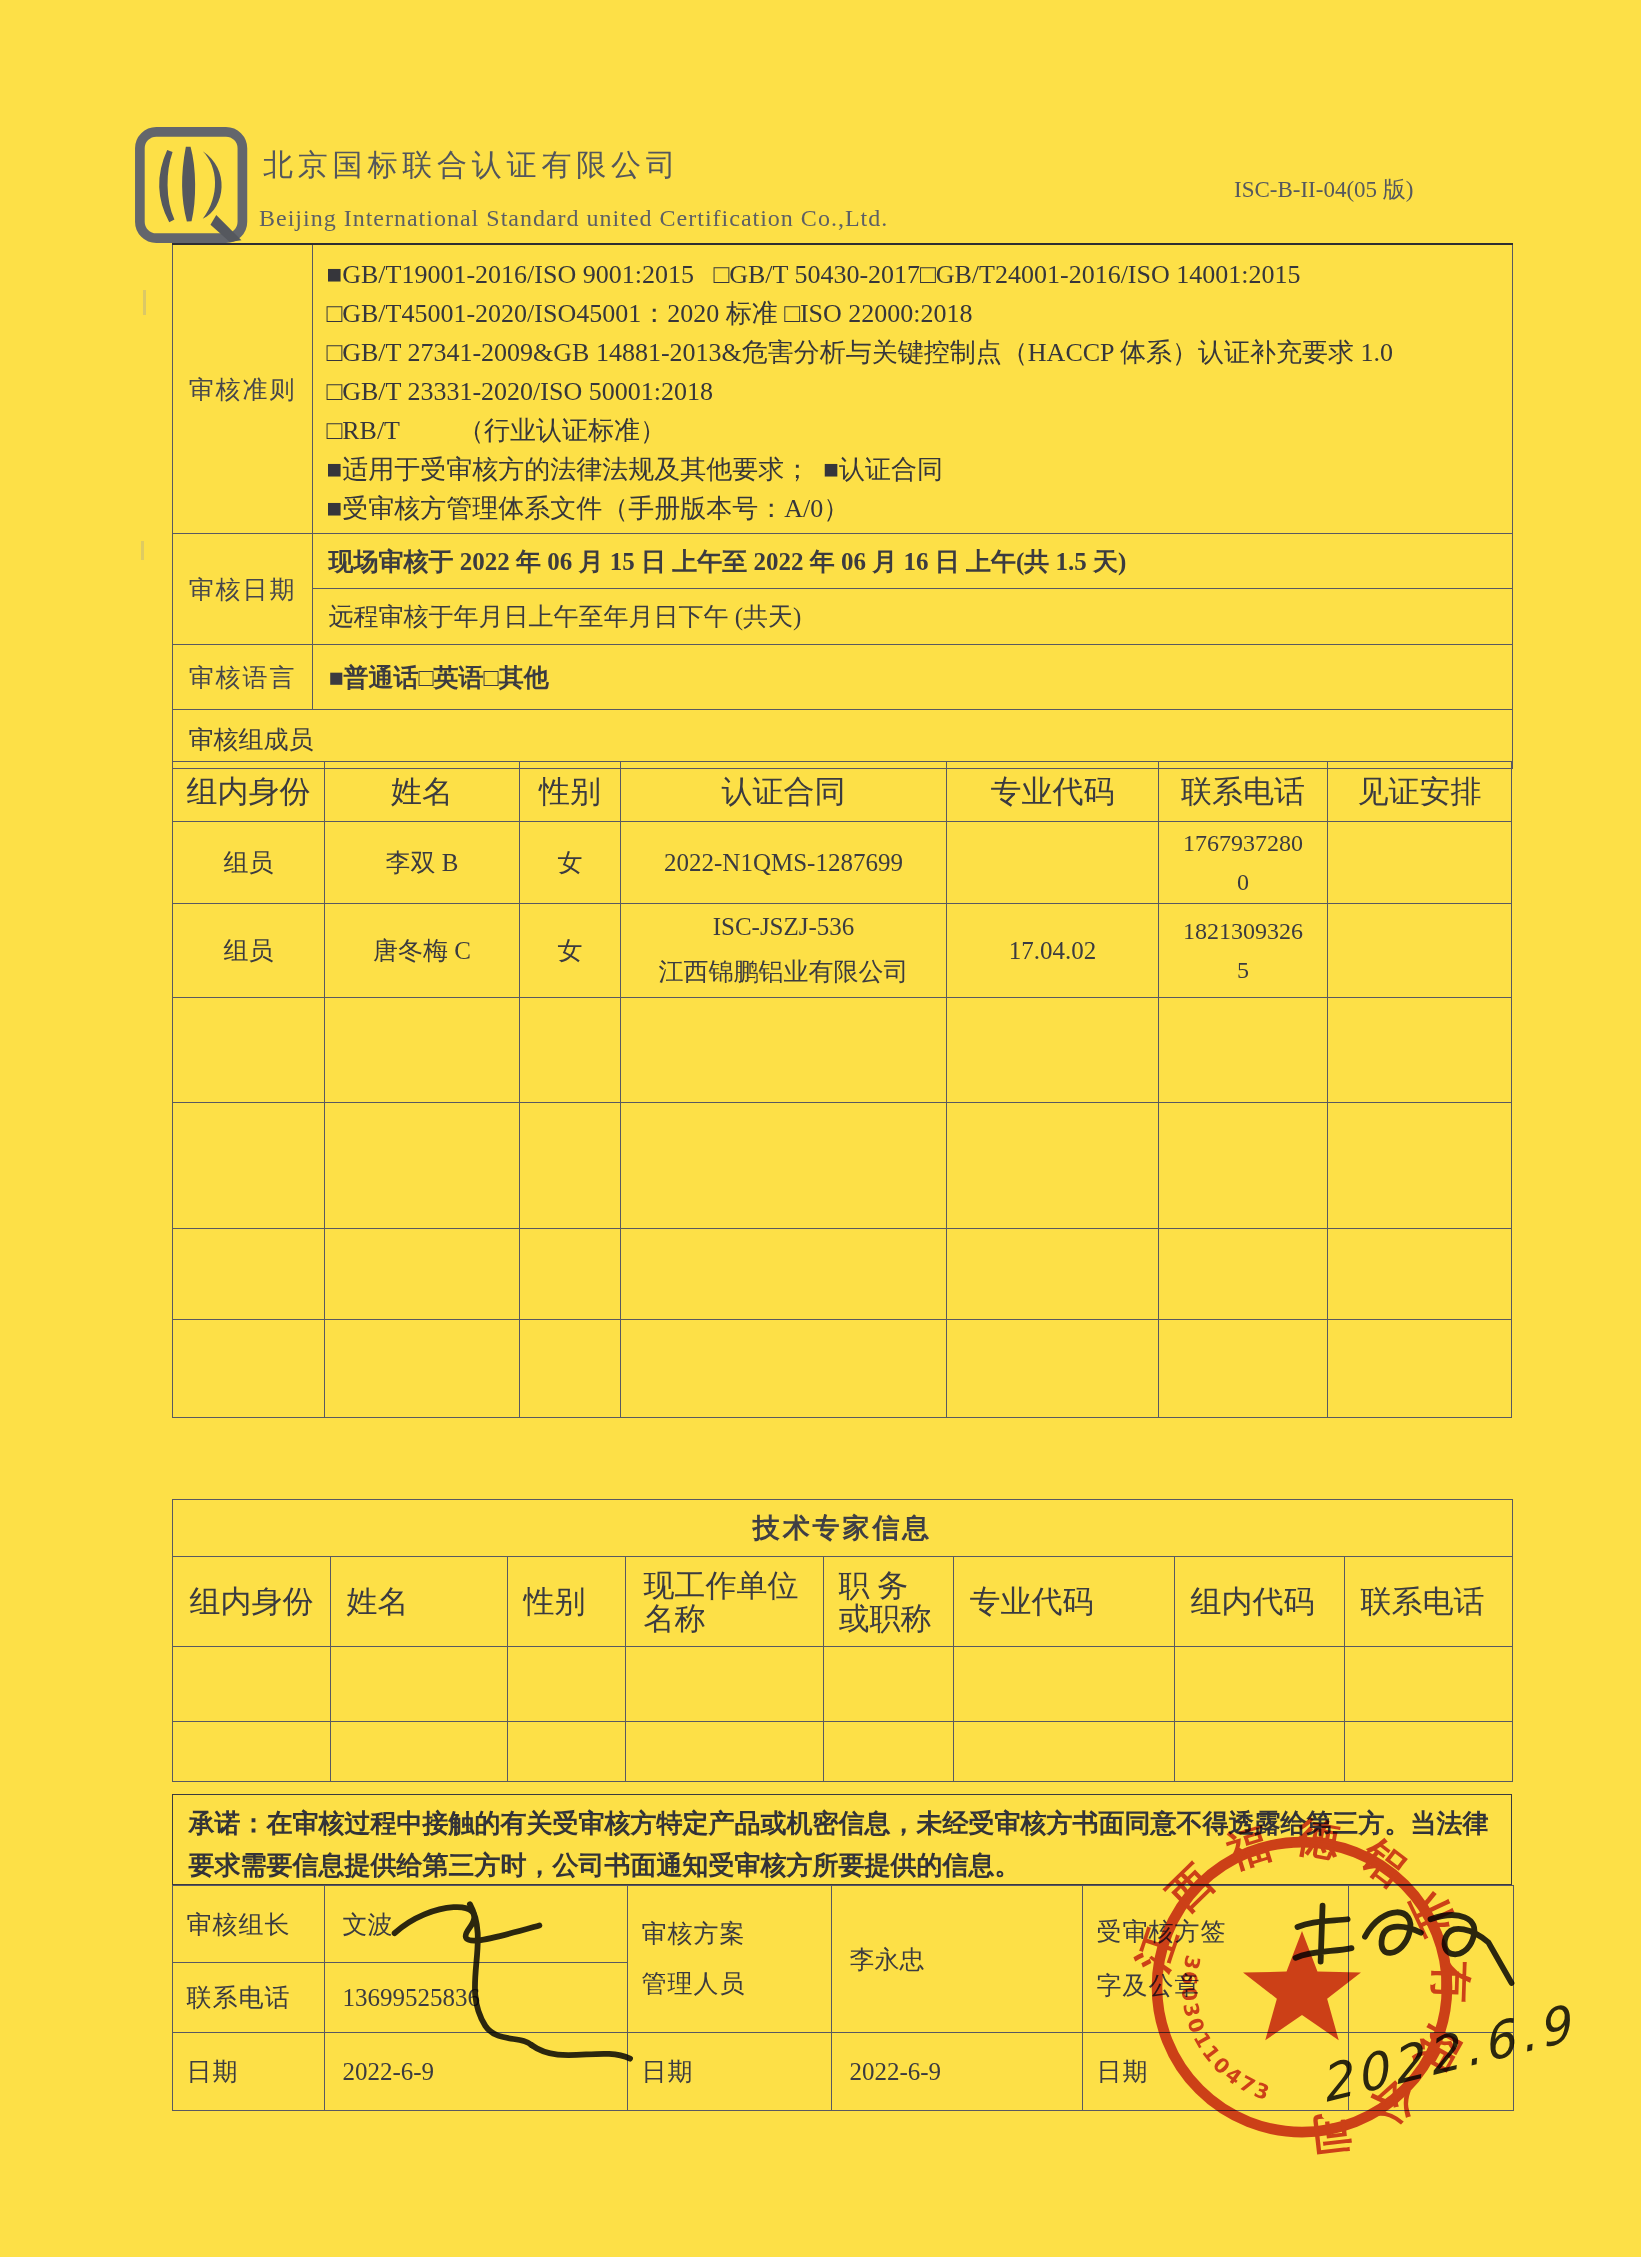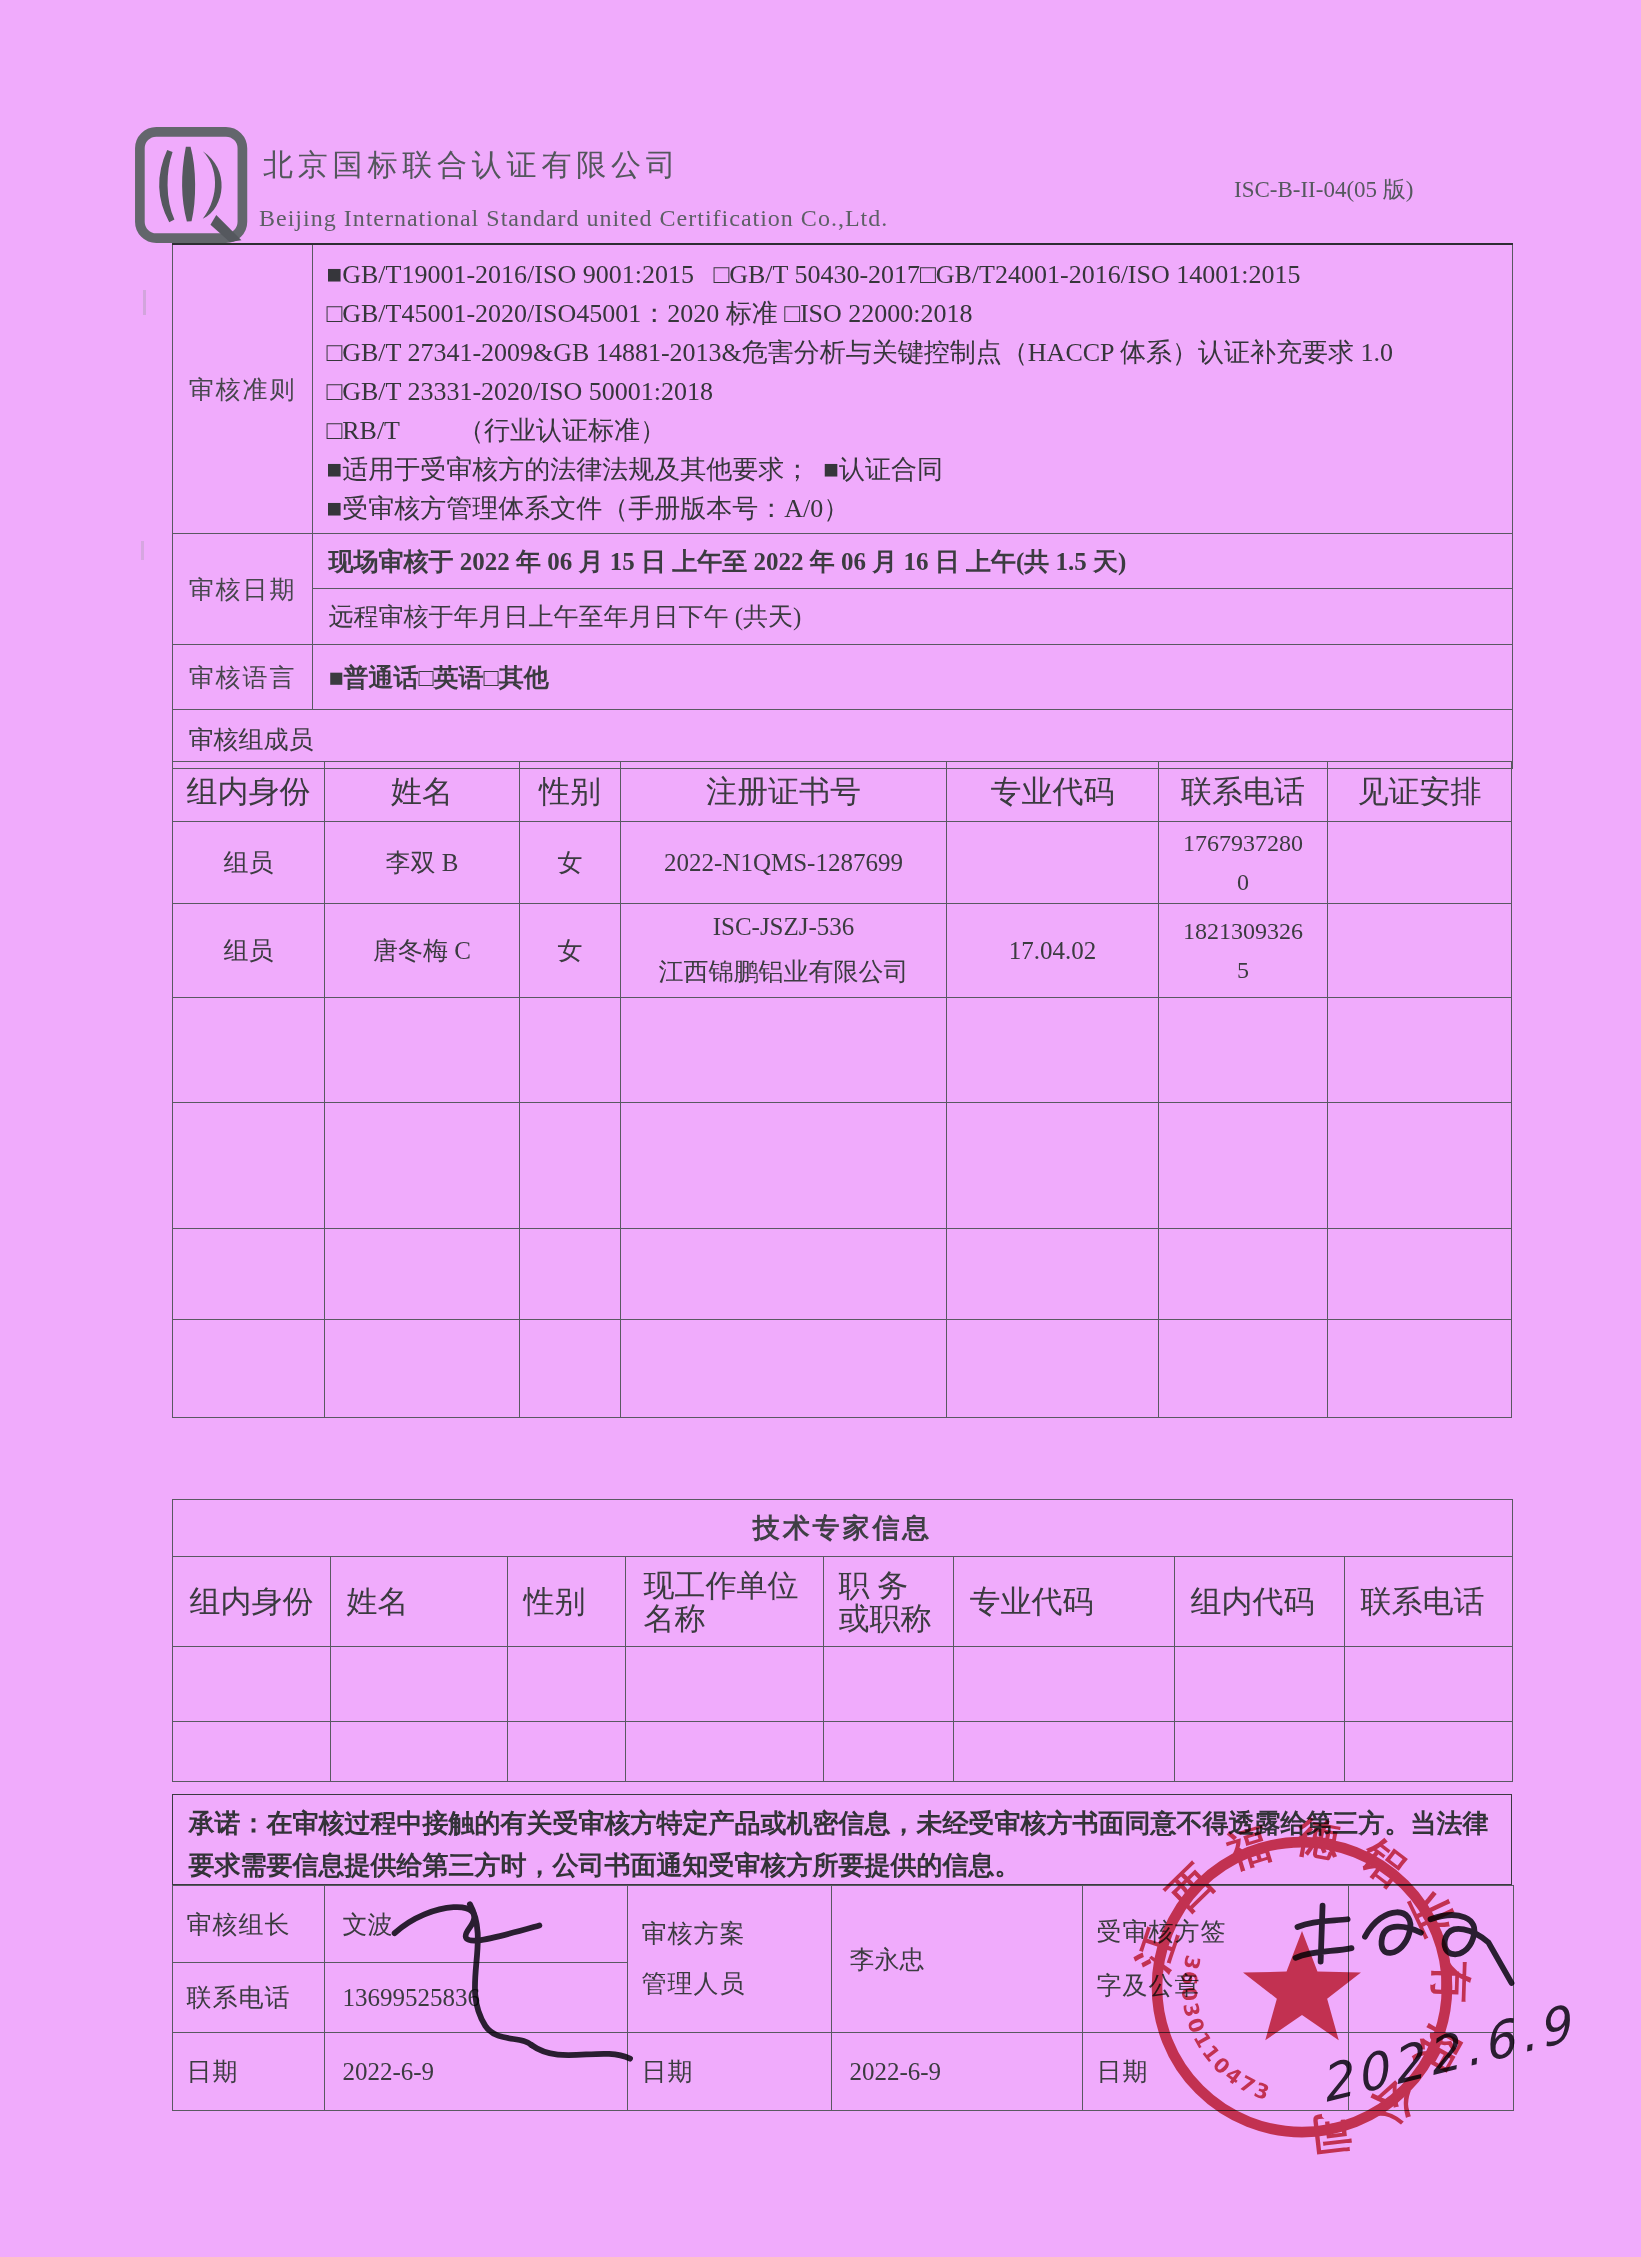--- a/index.html
+++ b/index.html
@@ -1,18 +1,18 @@
 <!DOCTYPE html>
 <html><head>
 <meta charset="utf-8">
 <style>
   html,body{margin:0;padding:0;background:#e8e8e6;}
   .page{
     position:relative;width:1641px;height:2257px;margin:0 auto;
-    background:#f0abfc;
+    background:#fde047;
     font-family:"Liberation Serif","DejaVu Serif",serif;
     color:#3b3b40;overflow:hidden;
   }
   
   .hdr-logo{position:absolute;left:133px;top:126px;}
   .hdr-cn{position:absolute;left:263px;top:145px;font-size:30px;letter-spacing:4.8px;color:#53565c;}
   .hdr-en{position:absolute;left:259px;top:205px;font-size:24px;color:#5c5f65;letter-spacing:1px;}
   .hdr-code{position:absolute;left:1234px;top:174px;font-size:23px;color:#55585e;}
   
   table{border-collapse:collapse;table-layout:fixed;position:absolute;background:transparent;}
@@ -111,21 +111,21 @@
       <col style="width:326px">
         <col style="width:212px">
         <col style="width:169px">
         <col style="width:184px">
     </colgroup>
     <tbody>
         <tr style="height:60px">
       <td class="hdr-cell">组内身份</td>
       <td class="hdr-cell">姓名</td>
       <td class="hdr-cell">性别</td>
-      <td class="hdr-cell">注册证书号</td>
+      <td class="hdr-cell">认证合同</td>
       <td class="hdr-cell">专业代码</td>
       <td class="hdr-cell">联系电话</td>
       <td class="hdr-cell">见证安排</td>
     </tr>
     <tr style="height:82px">
       <td>组员</td>
       <td>李双 B</td>
       <td>女</td>
       <td>2022-N1QMS-1287699</td>
       <td></td>

